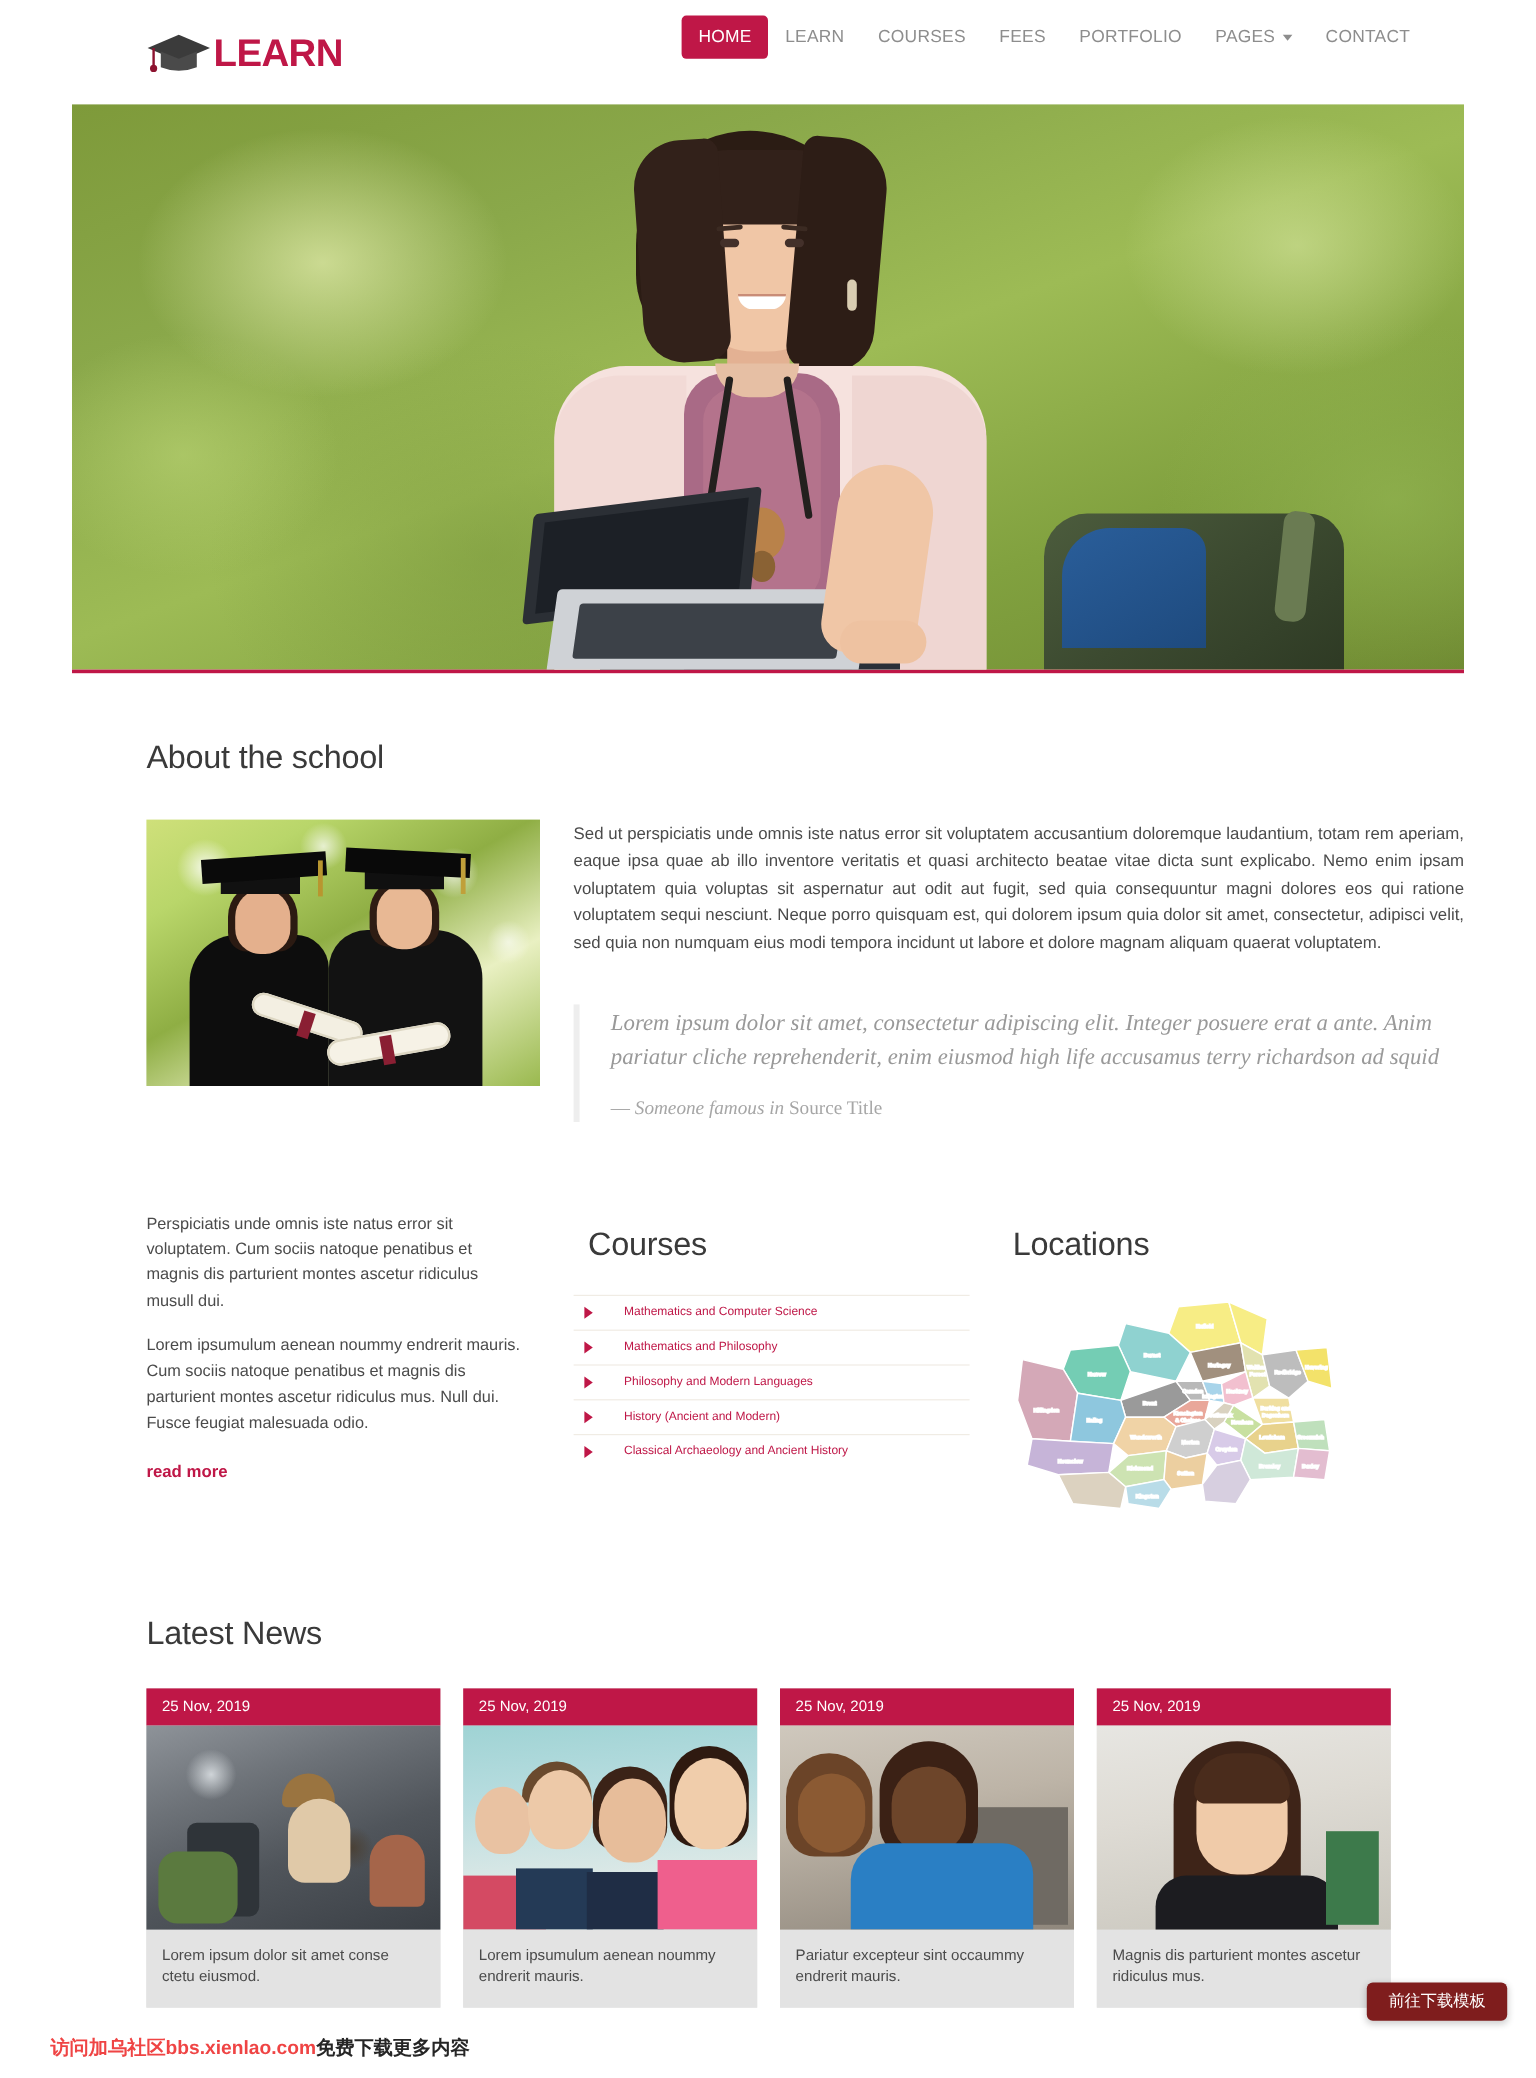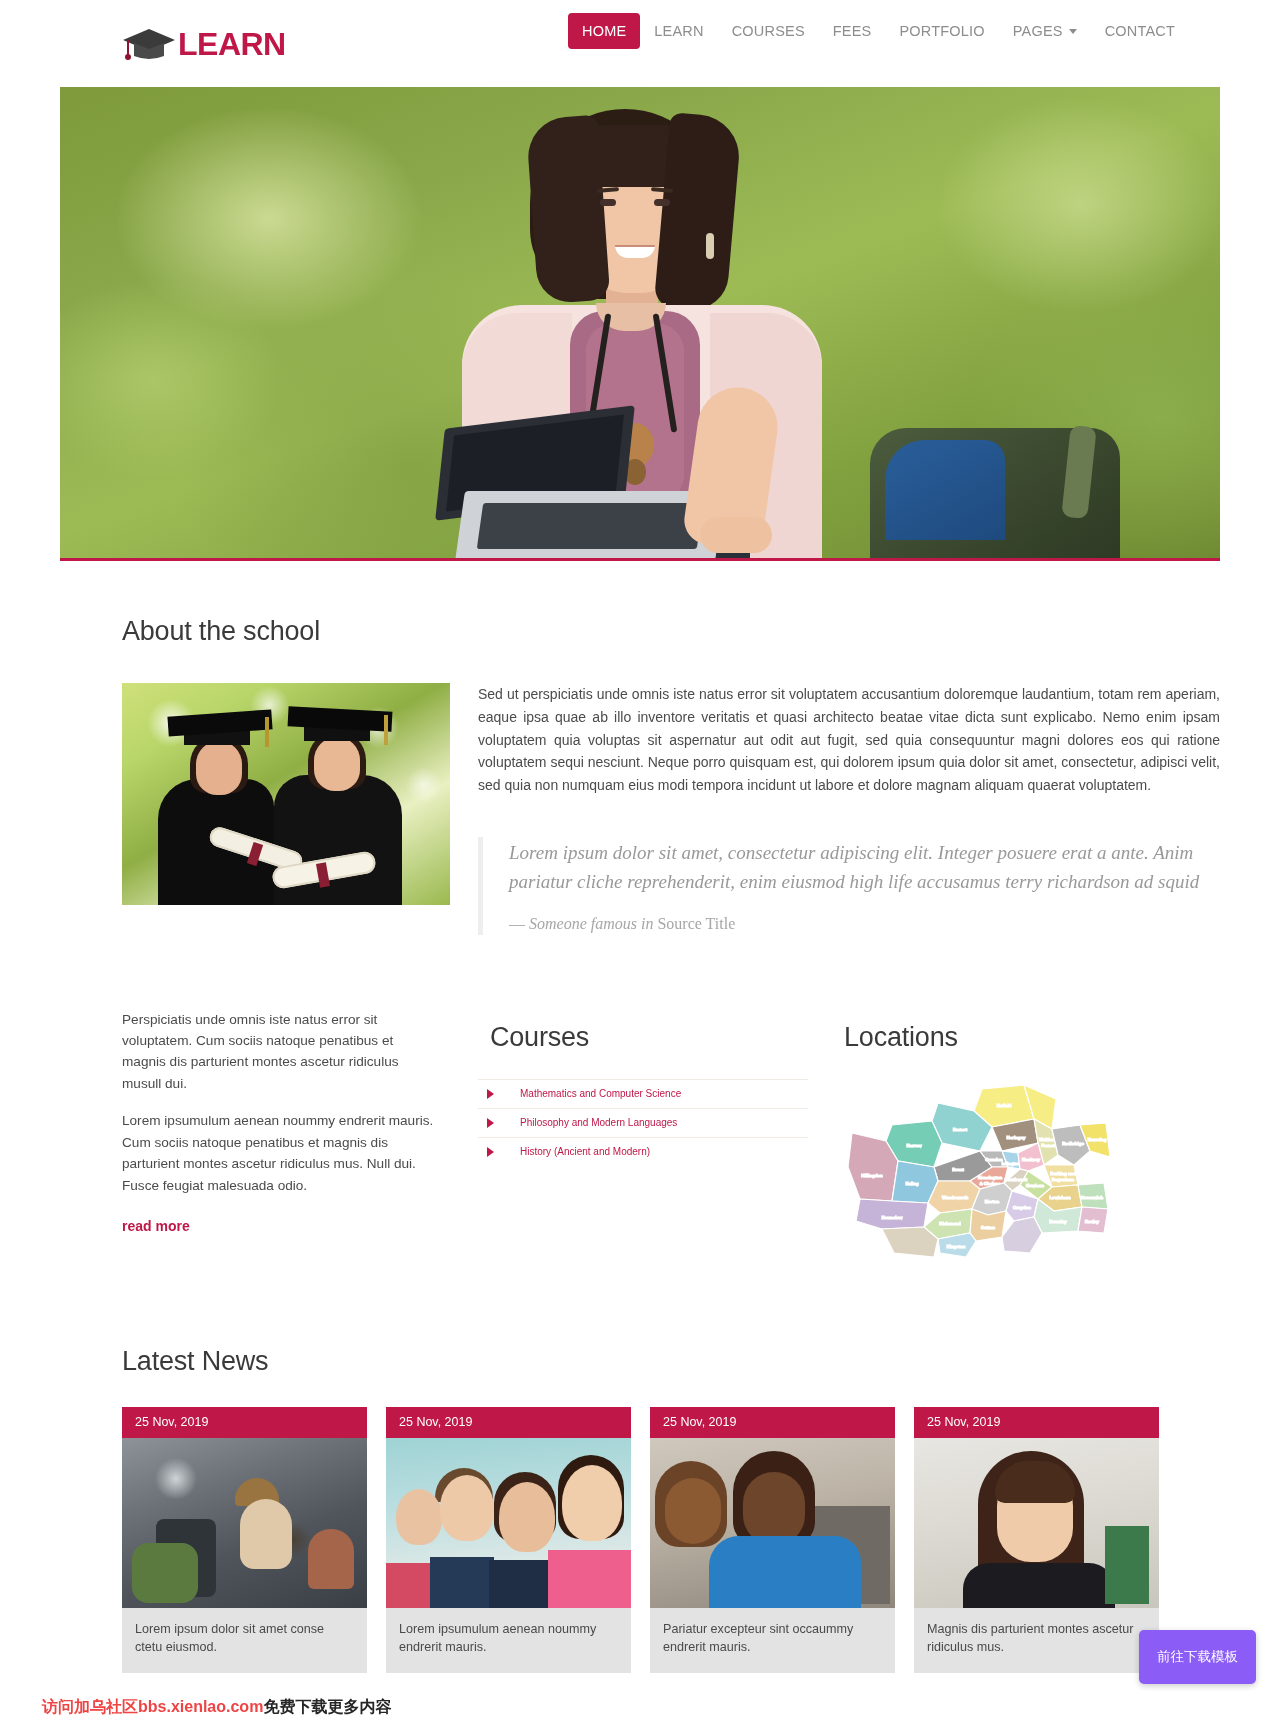--- a/index.html
+++ b/index.html
@@ -245,22 +245,22 @@
   .ph4 { background:linear-gradient(170deg,#e7e6e2 0%,#dedbd4 40%,#c9c6bd 100%); }
   .ph4 .face { position:absolute; left:34%; top:18%; width:76px; height:94px; background:#f0cba9; border-radius:38px 38px 34px 34px; }
   .ph4 .hair { position:absolute; left:26%; top:8%; width:106px; height:140px; background:#3e2418; border-radius:54px 54px 26px 26px; }
   .ph4 .hairF { position:absolute; left:33%; top:14%; width:80px; height:42px; background:#4a2c1c; border-radius:40px 40px 12px 12px; }
   .ph4 .body { position:absolute; left:20%; top:74%; width:62%; height:28%; background:#1c1c20; border-radius:26px 26px 0 0; }
   .ph4 .book { position:absolute; right:4%; top:52%; width:44px; height:78px; background:#3d7a4b; }
 
   
   #download-float {
     position:absolute; right:24px; bottom:48px;
-    background:#8b5cf6; color:#fff; font-size:13.5px;
-    padding:18px 18px; border-radius:5px; cursor:pointer;
+    background:#7f1d1d; color:#fff; font-size:13.5px;
+    padding:7px 18px; border-radius:5px; cursor:pointer;
     font-family:"Liberation Sans", sans-serif; white-space:nowrap;
     box-shadow:0 2px 6px rgba(0,0,0,.2);
   }
   #watermark {
     position:absolute; left:42px; bottom:14px;
     font-size:16px; font-weight:bold; white-space:nowrap;
     font-family:"Liberation Sans", sans-serif;
   }
   #watermark .wm-pink { color:#ef4444; }
   #watermark .wm-dark { color:#262626; }
@@ -395,25 +395,33 @@
 
     <div class="col" id="col-courses">
       <h2 class="section-title">Courses</h2>
       <ul id="course-list">
         <li>
           <span class="bullet-tri"></span>
           <a class="course-link" href="#">Mathematics and Computer Science</a>
         </li>
         <li>
           <span class="bullet-tri"></span>
+          <a class="course-link" href="#">Mathematics and Philosophy</a>
+        </li>
+        <li>
+          <span class="bullet-tri"></span>
           <a class="course-link" href="#">Philosophy and Modern Languages</a>
         </li>
         <li>
           <span class="bullet-tri"></span>
           <a class="course-link" href="#">History (Ancient and Modern)</a>
+        </li>
+        <li>
+          <span class="bullet-tri"></span>
+          <a class="course-link" href="#">Classical Archaeology and Ancient History</a>
         </li>
       </ul>
     </div>
 
     <div class="col" id="col-locations">
       <h2 class="section-title">Locations</h2>
       <div id="locations-map">
         <svg viewBox="0 0 270 190" width="270" height="190" aria-hidden="true">
           <g stroke="#ffffff" stroke-width="1.2" font-family="'Liberation Sans',sans-serif" font-size="4.4" font-weight="bold">
 

